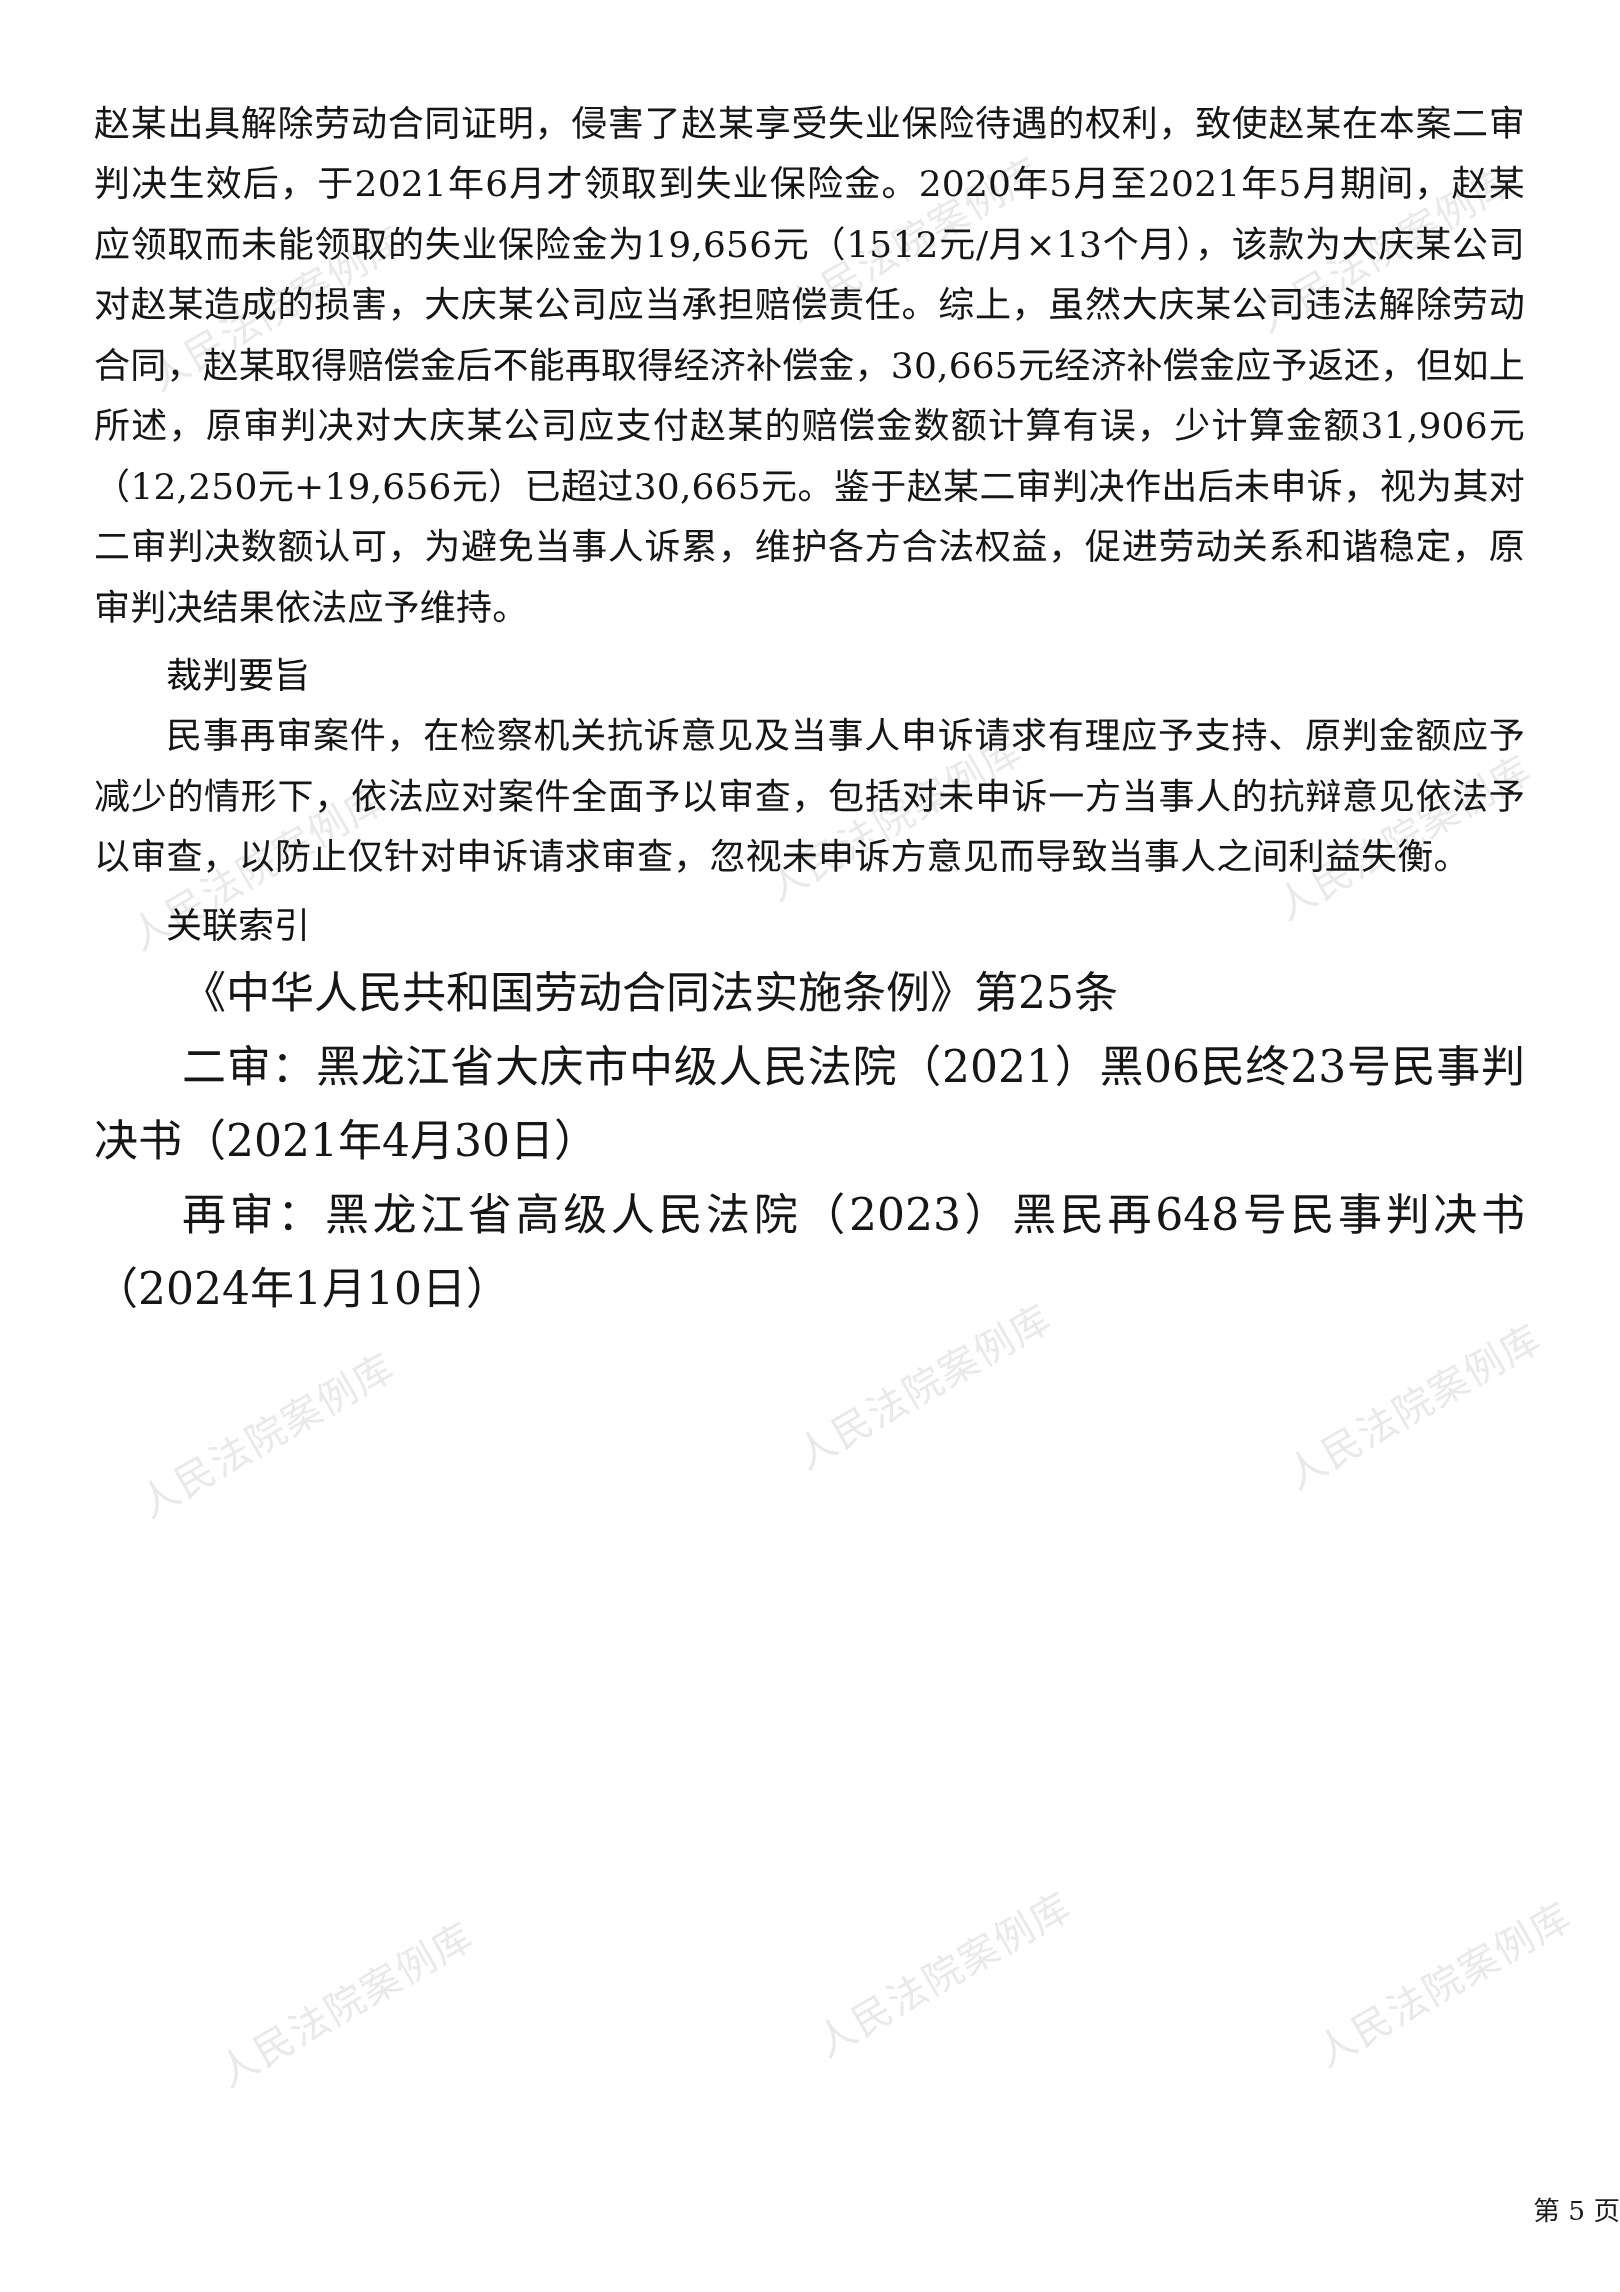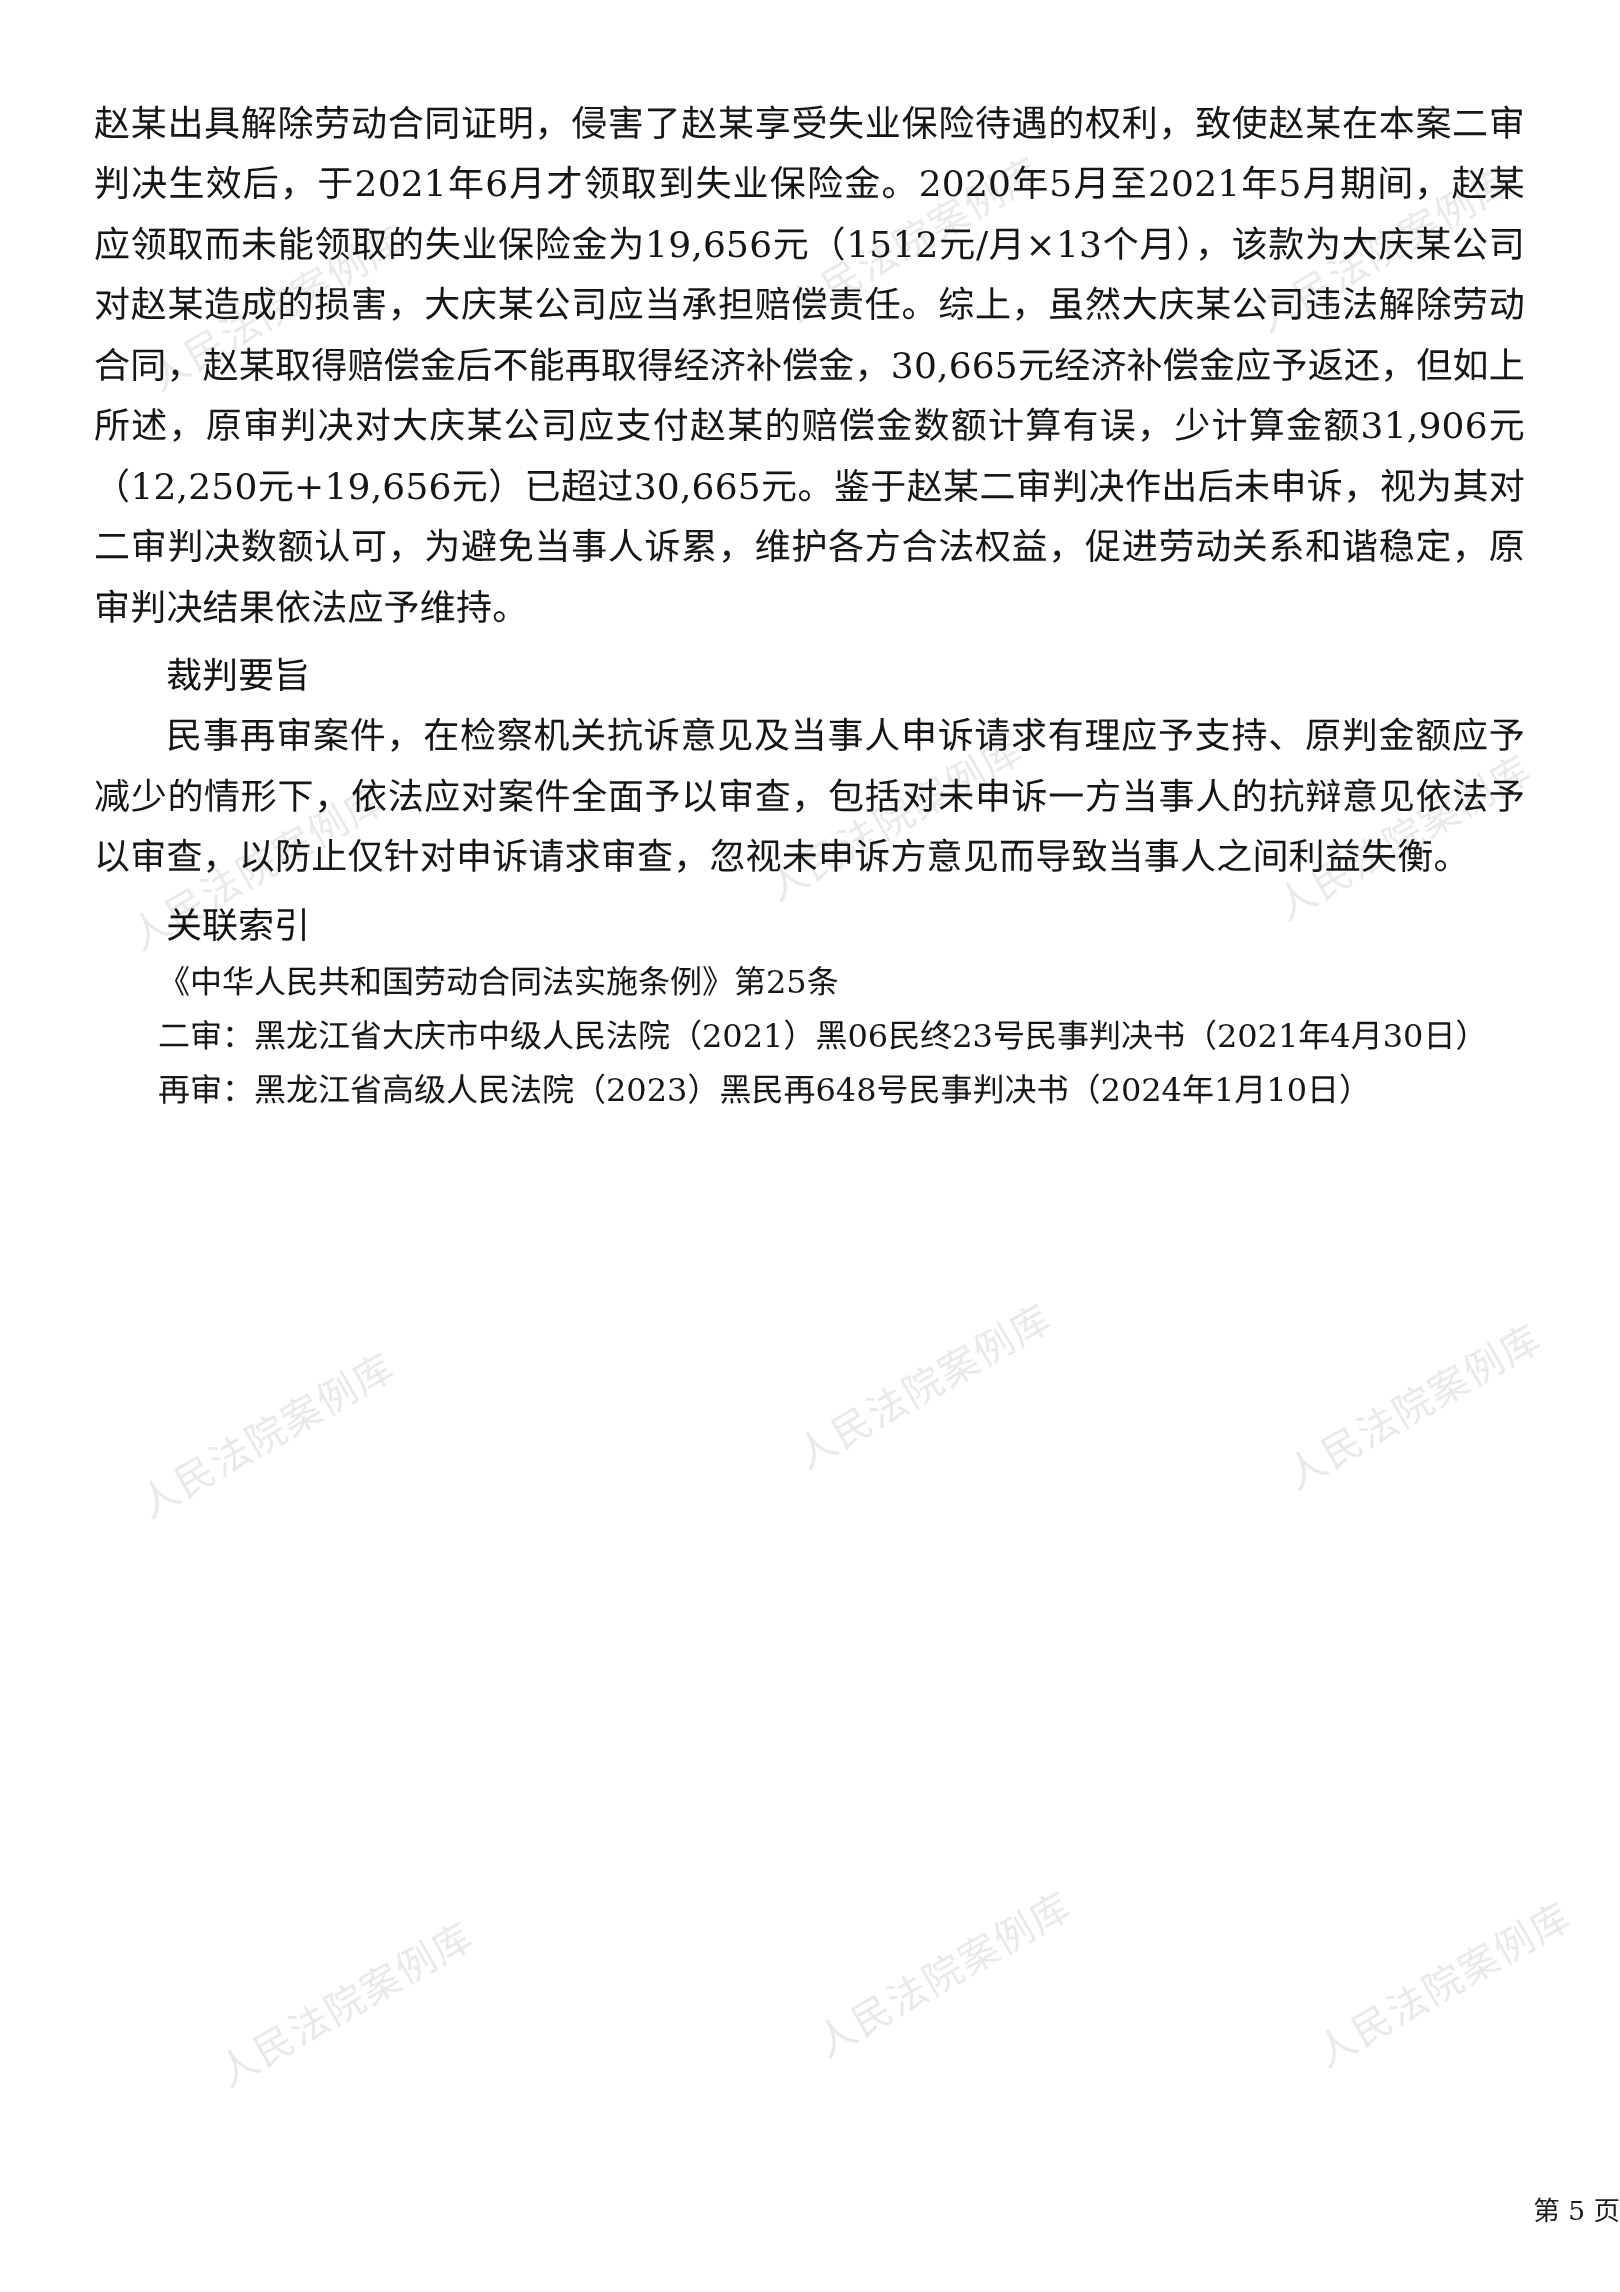--- a/index.html
+++ b/index.html
@@ -51,21 +51,21 @@
     margin: 7.8px 0 0 0;
     text-indent: 2em;
     color: #111111;
   }
 
   .block {
     margin-top: 3.9px;
   }
 
   .line {
-    font-size: 32px;
+    font-size: 44px;
     line-height: 1.68;
     text-align: justify;
     text-justify: inter-ideograph;
     margin: 0;
     color: #161616;
   }
 
   .line.indent {
     text-indent: 2em;
   }

